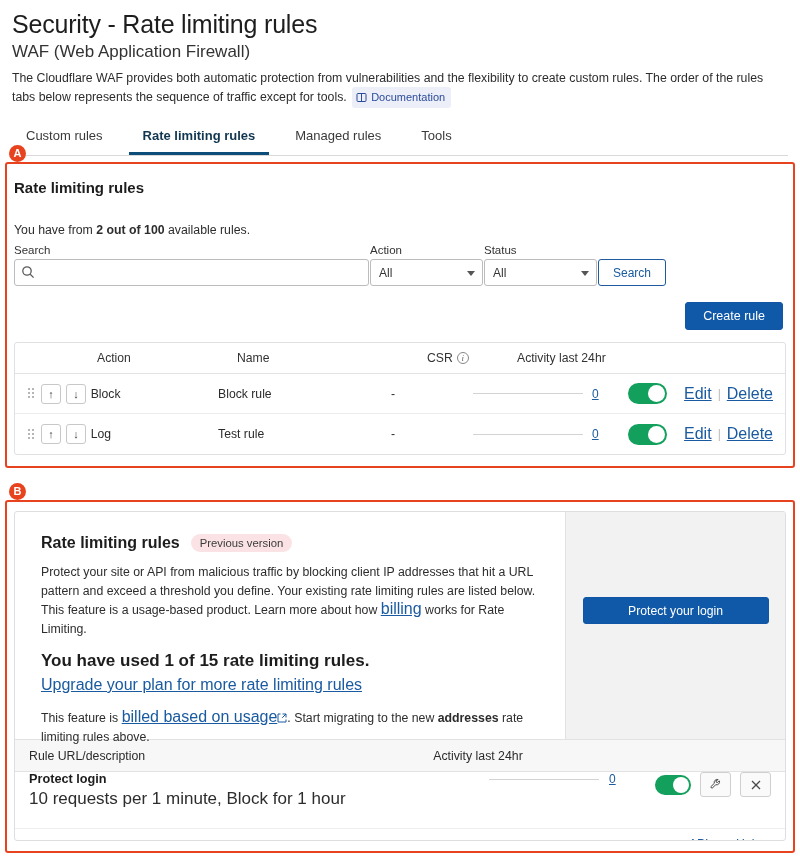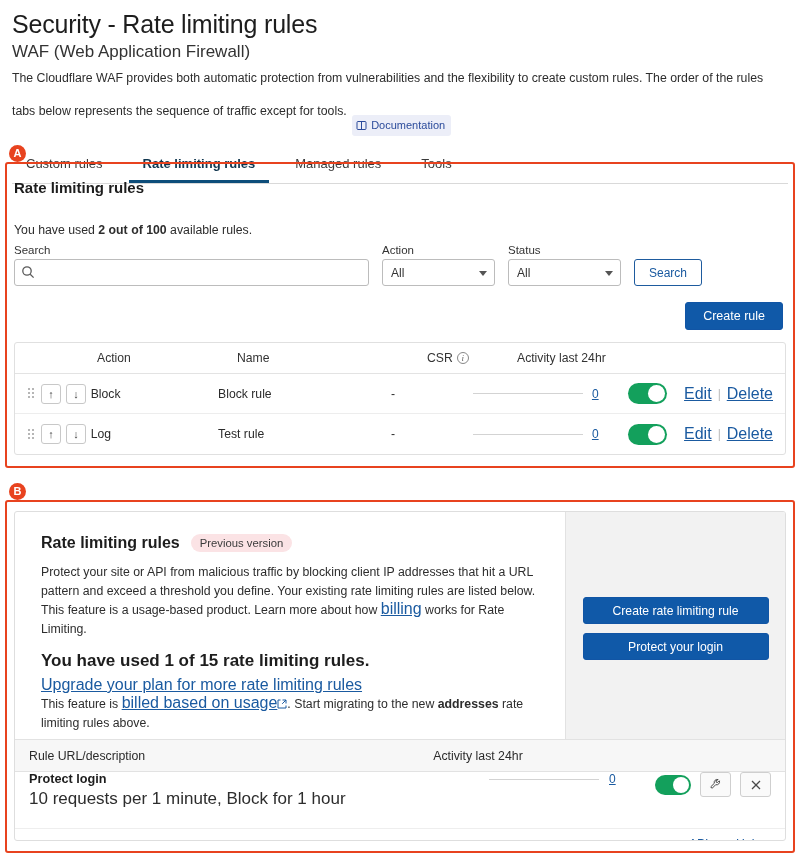--- a/index.html
+++ b/index.html
@@ -38,21 +38,20 @@
     display: inline-flex;
     align-items: center;
     gap: 4px;
     background: #eceef8;
     border-radius: 3px;
     padding: 2px 6px 2px 4px;
     color: #2b4b9b;
     font-size: 11px;
     vertical-align: middle;
     margin-left: 2px;
-    margin-top: 28px;
   }
   .doc-chip svg { display: block; }
 
   
   .tabs {
     display: flex;
     align-items: flex-end;
     gap: 12px;
     margin: 12px 12px 0 12px;
     border-bottom: 1px solid #d9d9d9;
@@ -118,21 +117,21 @@
   .quota {
     font-size: 12.3px;
     color: #2d2d2d;
     margin: 27px 0 0 9px;
   }
   .quota b { font-weight: 700; }
 
   .filters {
     display: flex;
     align-items: flex-end;
-    gap: 13px;
+    gap: 1px;
     margin: 7px 0 0 9px;
   }
   .field { display: flex; flex-direction: column; }
   .field-label {
     font-size: 11.5px;
     color: #333;
     margin-bottom: 3px;
   }
   .search-wrap {
     position: relative;
@@ -445,21 +444,21 @@
 
   <div class="marker a">A</div>
   <div class="marker b">B</div>
   <div class="ann-box ann-a"></div>
   <div class="ann-box ann-b"></div>
 
   <div class="panel-a">
     <h2>Rate limiting rules</h2>
 
     <div class="quota">
-      <span>You have used </span><b>2 out of 100</b><span> available rules.</span>
+      <span>You have from </span><b>2 out of 100</b><span> available rules.</span>
     </div>
 
     <div class="filters">
       <div class="field">
         <div class="field-label">Search</div>
         <div class="search-wrap">
           <svg class="search-icon-abs" viewBox="0 0 14 14">
             <circle cx="6" cy="6" r="4.2" fill="none" stroke="#5a5a5a" stroke-width="1.3"></circle>
             <line x1="9.2" y1="9.2" x2="12.6" y2="12.6" stroke="#5a5a5a" stroke-width="1.3"></line>
           </svg>
@@ -555,33 +554,32 @@
       <div class="b-top">
         <div class="b-left">
           <div class="b-title-row">
             <span class="b-title">Rate limiting rules</span>
             <span class="pill">Previous version</span>
           </div>
           <p class="b-para">
             <span>Protect your site or API from malicious traffic by blocking client IP addresses that hit a URL pattern and exceed a threshold you define. Your existing rate limiting rules are listed below. This feature is a usage-based product. Learn more about how </span><span class="lnk">billing</span><span> works for Rate Limiting.</span>
           </p>
           <div class="b-bold">You have used 1 of 15 rate limiting rules.</div>
-          <div style="margin-top:5px;">
+          <div style="margin-top:5px;margin-bottom:14px;">
             <span class="lnk">Upgrade your plan for more rate limiting rules</span>
           </div>
           <p class="b-para">
             <span>This feature is </span><span class="lnk">billed based on usage</span><svg class="ext-icon" width="10" height="10" viewBox="0 0 10 10">
                 <path d="M3.5 1H1v8h8V6.5" fill="none" stroke="#1a5aa0" stroke-width="1"></path>
                 <path d="M5.5 1H9v3.5" fill="none" stroke="#1a5aa0" stroke-width="1"></path>
                 <line x1="9" y1="1" x2="5.2" y2="4.8" stroke="#1a5aa0" stroke-width="1"></line>
               </svg><span>. Start migrating to the new </span><b>addresses</b><span> rate limiting rules above.</span>
           </p>
         </div>
         <div class="b-right">
-          <div class="btn btn-primary">Create rate limiting rule</div>
           <div class="btn btn-primary">Protect your login</div>
         </div>
       </div>
 
       <div class="b-subhead">
         <span>Rule URL/description</span>
         <span class="s2">Activity last 24hr</span>
       </div>
 
       <div class="b-rulerow">

